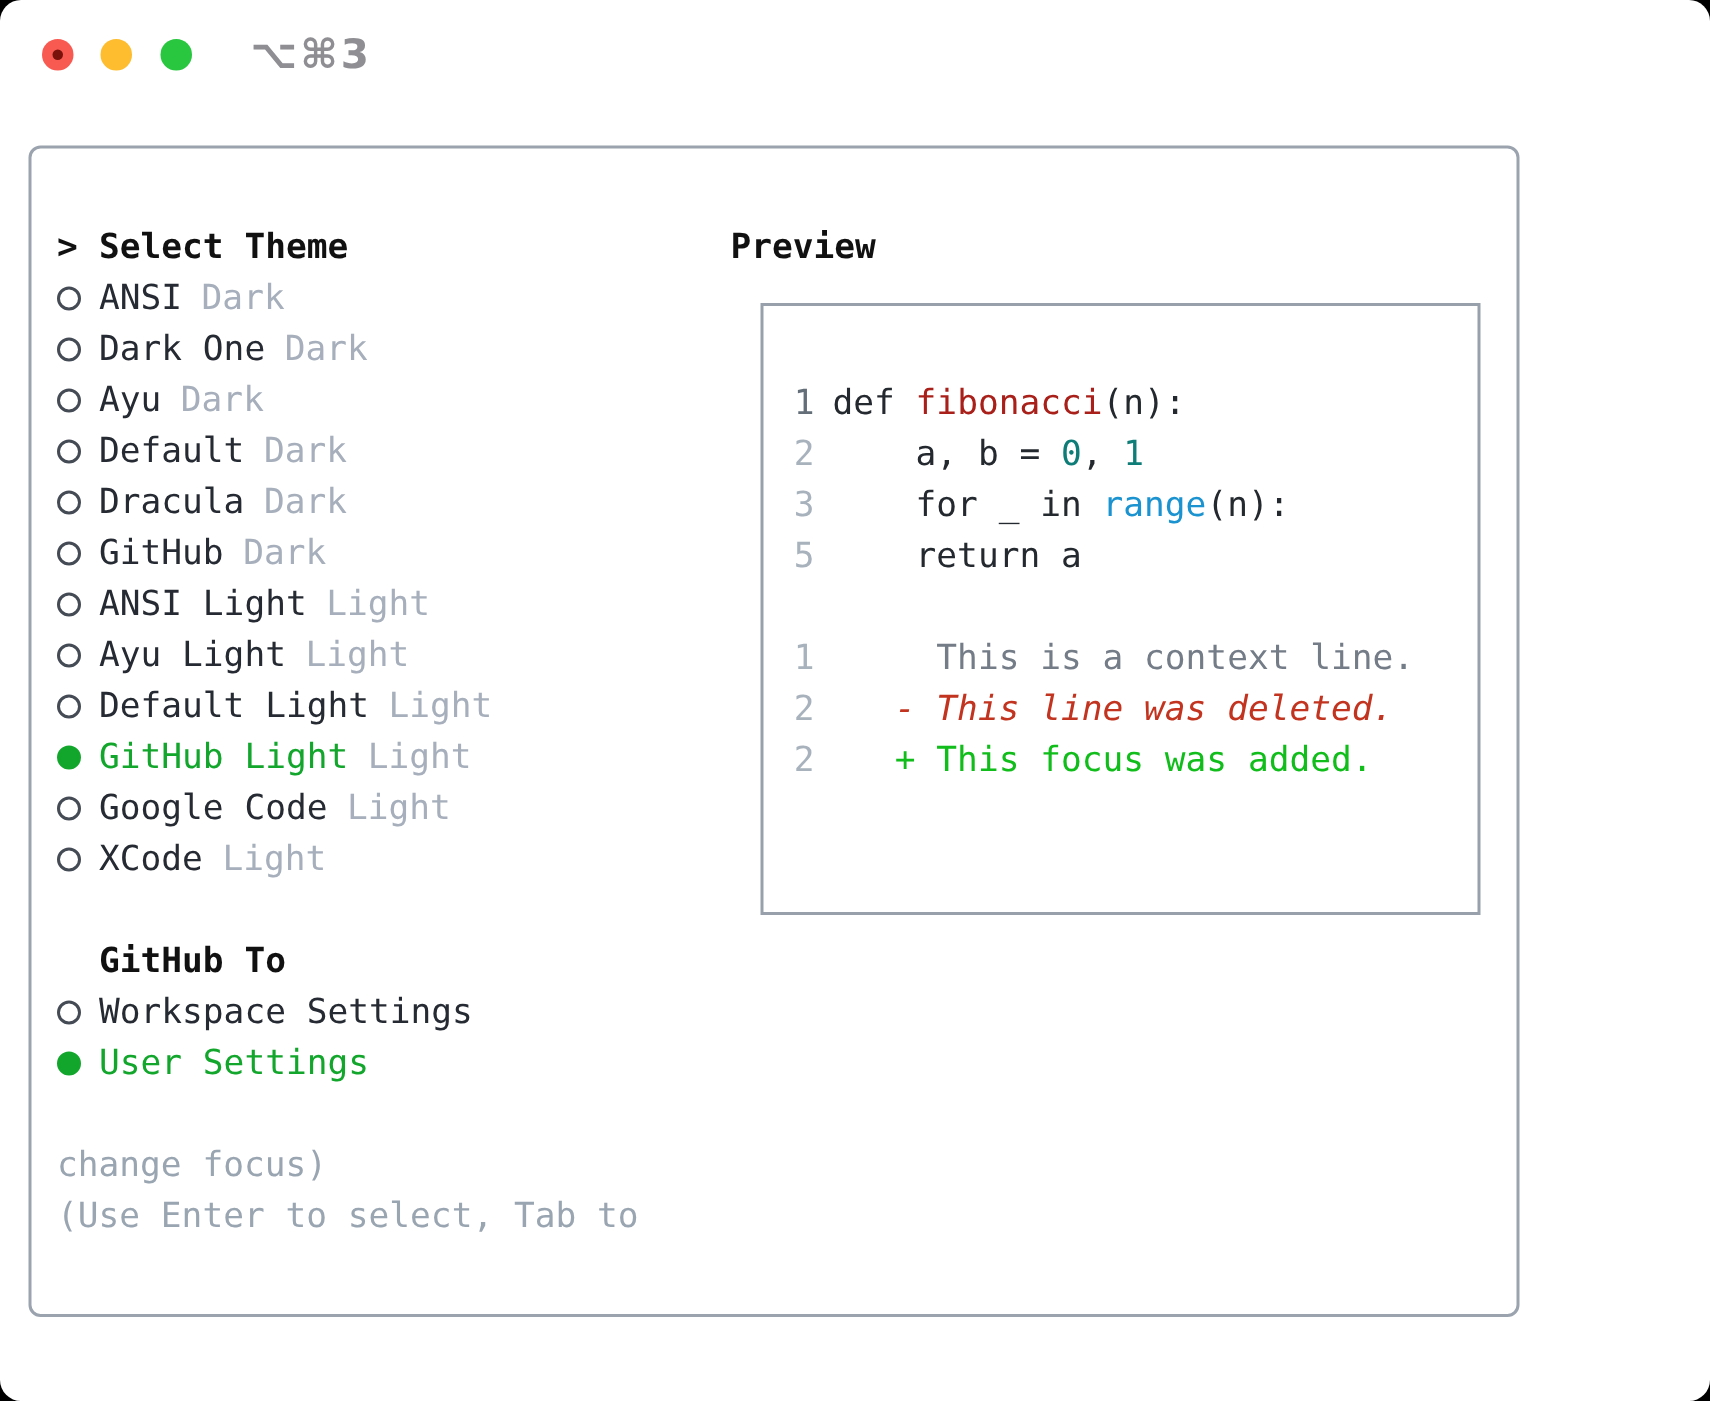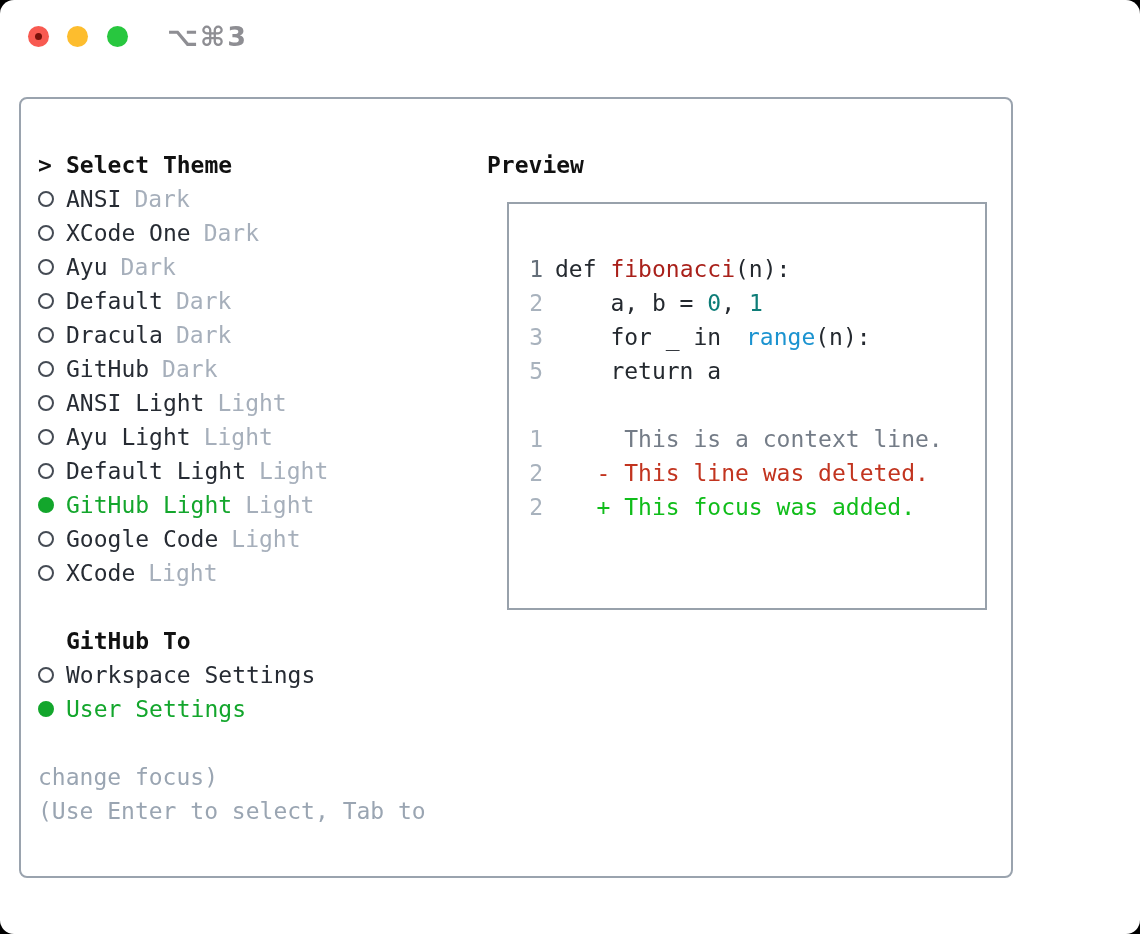--- a/index.html
+++ b/index.html
@@ -43,23 +43,23 @@
   .preview-header{position:absolute; left:466px; top:49px; height:34px; line-height:34px;
     font-size:23px; font-weight:bold; color:#111;}
   .preview-box{position:absolute; left:486px; top:103px; width:480px; height:408px;
     box-sizing:border-box; border:2px solid #98a1ab; background:#fff; padding:48px 0 0 20px; overflow:hidden;}
   .pline{height:34px; line-height:34px; font-size:23px; white-space:pre;}
   .ln{display:inline-block; width:14px; text-align:right; margin-right:12px; color:var(--lnum);}
   .ln.dark{color:var(--lnumdark);}
   .tk-plain{color:var(--code);}
   .tk-func{color:var(--func);}
   .tk-number{color:var(--tnum);}
-  .tk-builtin{color:var(--builtin);margin-left:11px;}
+  .tk-builtin{color:var(--builtin);}
   .tk-context{color:var(--ctx);}
-  .tk-deleted{color:var(--del);}
+  .tk-deleted{color:var(--del);font-style:italic;}
   .tk-added{color:var(--add);}
 </style>
 </head>
 <body>
 
 <div class="window">
 
   <div class="titlebar">
     <div class="light red"></div>
     <div class="light yellow"></div>
@@ -76,21 +76,21 @@
       </div>
 
       <div id="theme-list">
           <div class="row">
             <span class="bullet"></span>
             <span class="label">ANSI</span>
             <span class="tag">Dark</span>
           </div>
           <div class="row">
             <span class="bullet"></span>
-            <span class="label">XCode One</span>
+            <span class="label">Dark One</span>
             <span class="tag">Dark</span>
           </div>
           <div class="row">
             <span class="bullet"></span>
             <span class="label">Ayu</span>
             <span class="tag">Dark</span>
           </div>
           <div class="row">
             <span class="bullet"></span>
             <span class="label">Default</span>

